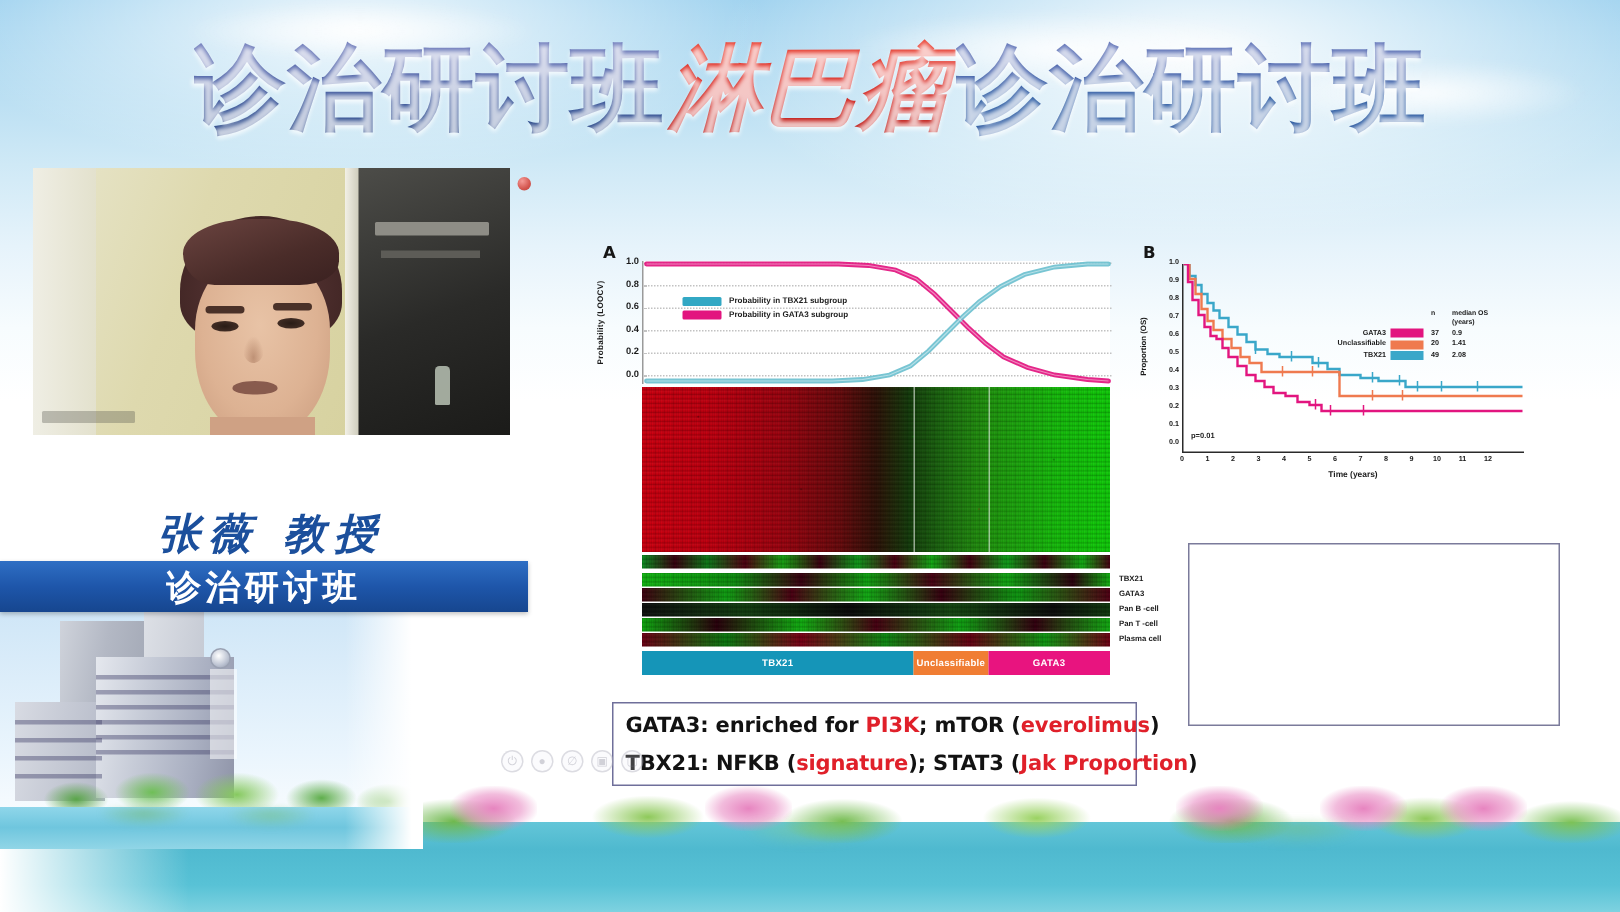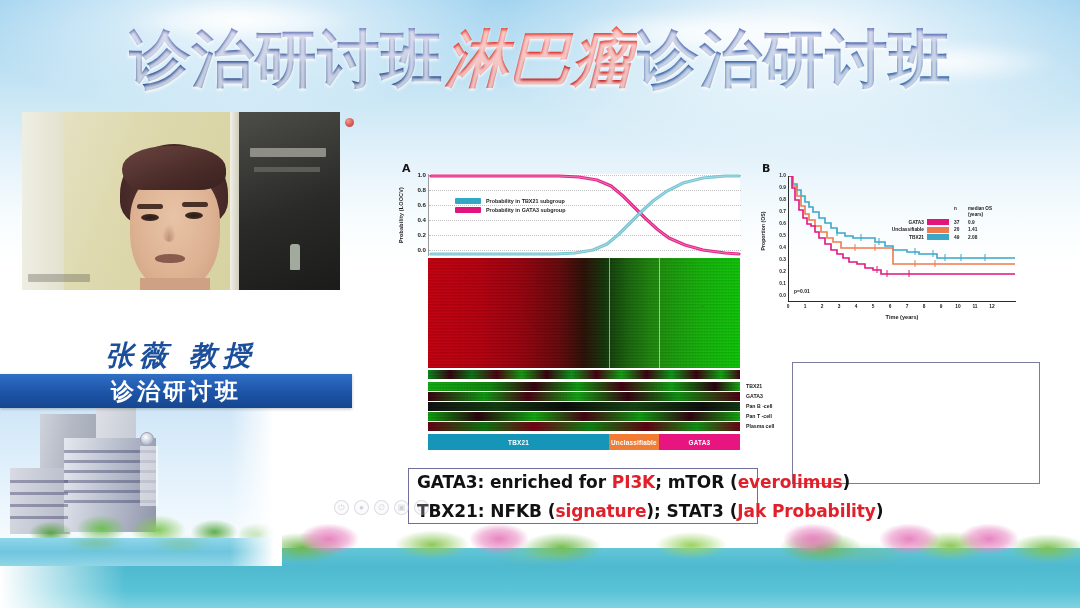--- a/index.html
+++ b/index.html
@@ -353,21 +353,21 @@
   }
   .nb-key { color: #c41e5a; font-weight: 700; text-decoration: underline; }
 
   .bottombox {
     position: absolute; left: 48px; top: 368px; width: 350px; height: 56px;
     border: 1px solid #6f6f9a; background: #ffffff;
     display: flex; flex-direction: column; justify-content: center; gap: 9px;
     padding: 4px 8px;
   }
   .bb-line {
-    font-family: "DejaVu Sans", sans-serif; font-size: 17px; font-weight: 700;
+    font-family: "DejaVu Sans", sans-serif; font-size: 14px; font-weight: 700;
     color: #121212; white-space: nowrap; letter-spacing: -.1px;
   }
   .bb-red { color: #e0202a; }
 
   
   .toolbar { position: absolute; left: 334px; top: 500px; display: flex; gap: 5px; z-index: 7; }
   .tb-ic {
     width: 15px; height: 15px; border-radius: 50%;
     border: 1px solid rgba(150,150,165,.30);
     background: rgba(235,235,245,.22);
@@ -656,17 +656,17 @@
       <div class="xtickB" style="left:229px;">12</div>
 
       <div class="xlabelB">Time (years)</div>
     </div>
 
     <div class="notebox">
     </div>
 
     <div class="bottombox">
       <div class="bb-line"><span>GATA3: enriched for  </span><span class="bb-red">PI3K</span><span>; mTOR (</span><span class="bb-red">everolimus</span><span>)</span></div>
-      <div class="bb-line"><span>TBX21:  NFKB (</span><span class="bb-red">signature</span><span>); STAT3 (</span><span class="bb-red">Jak Probability</span><span>)</span></div>
+      <div class="bb-line"><span>TBX21:  NFKB (</span><span class="bb-red">signature</span><span>); STAT3 (</span><span class="bb-red">Jak Proportion</span><span>)</span></div>
     </div>
 
   </div>
 </div>
 
 </body></html>

